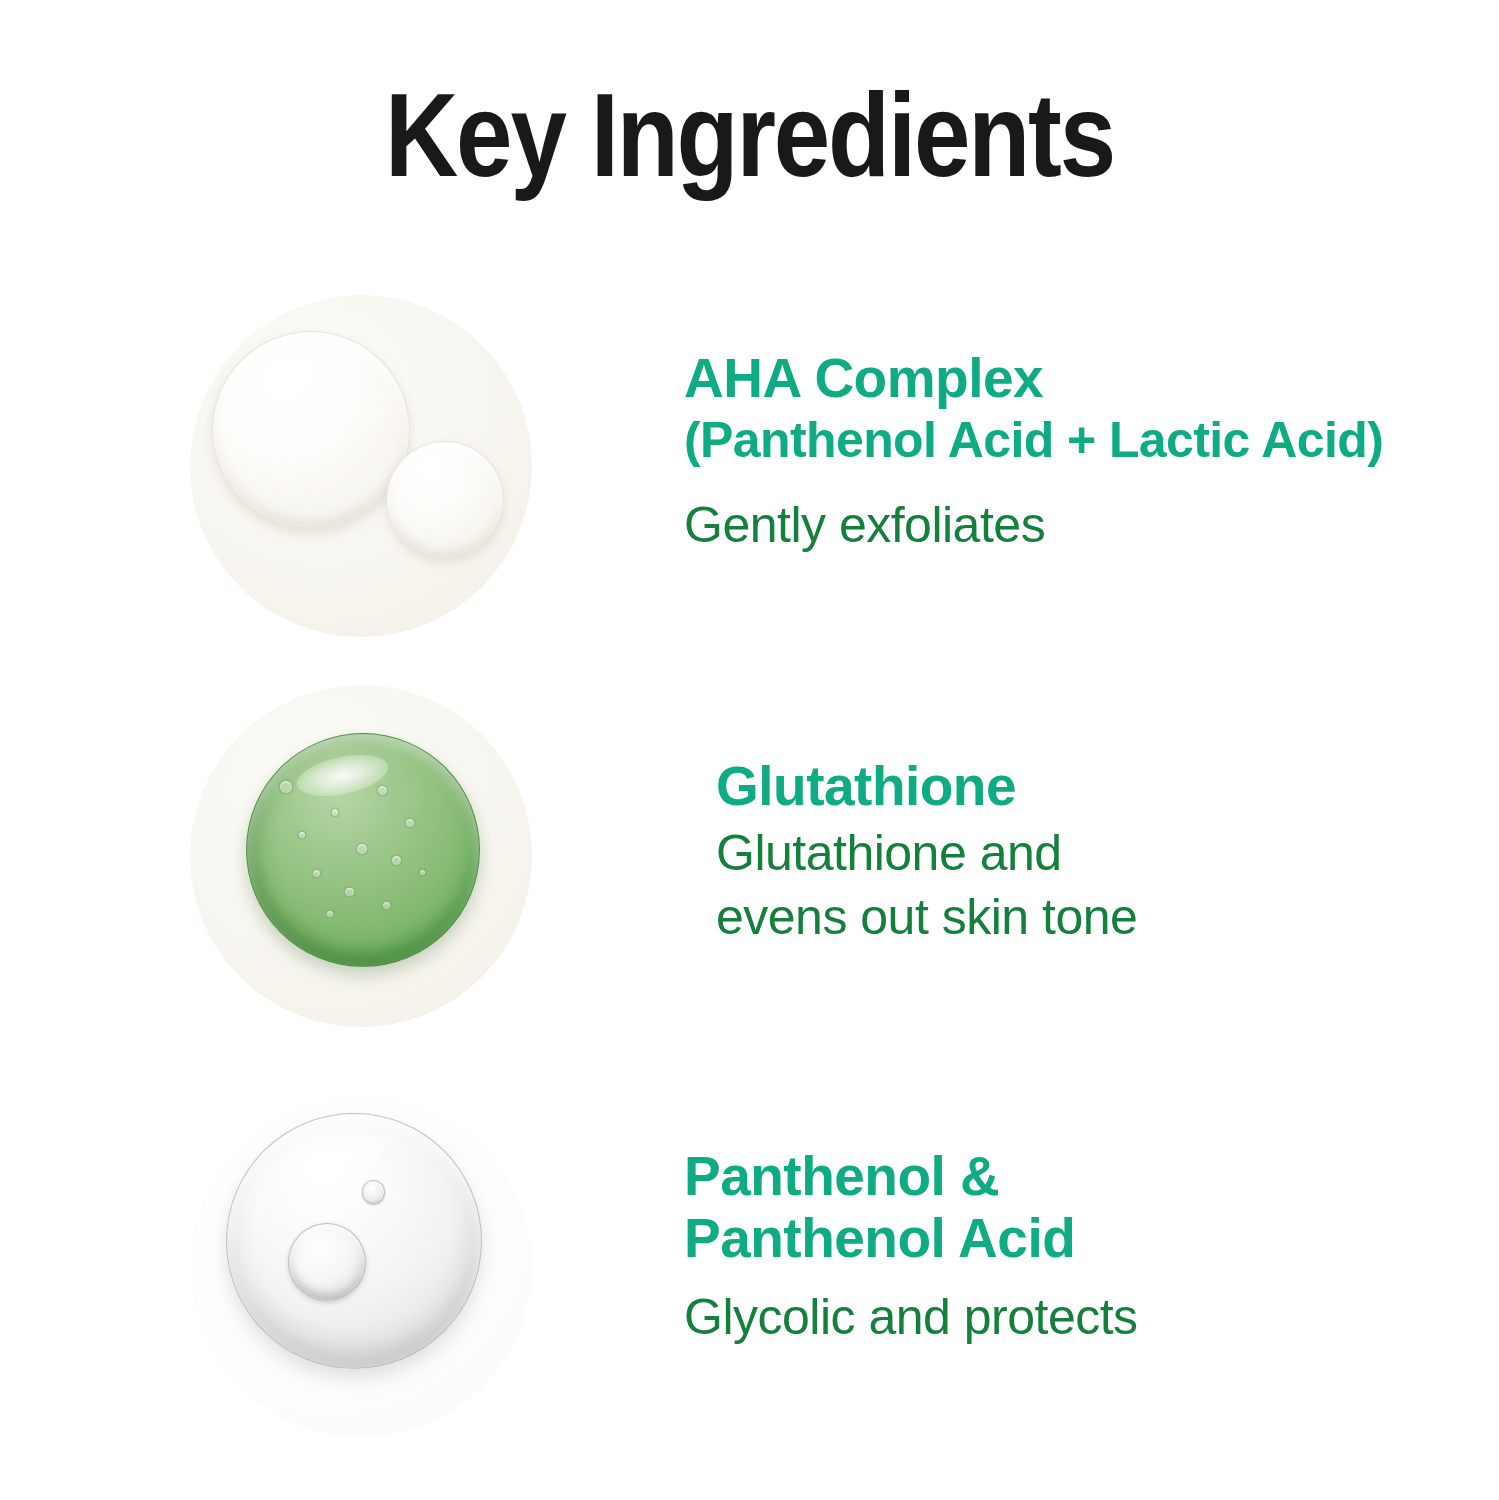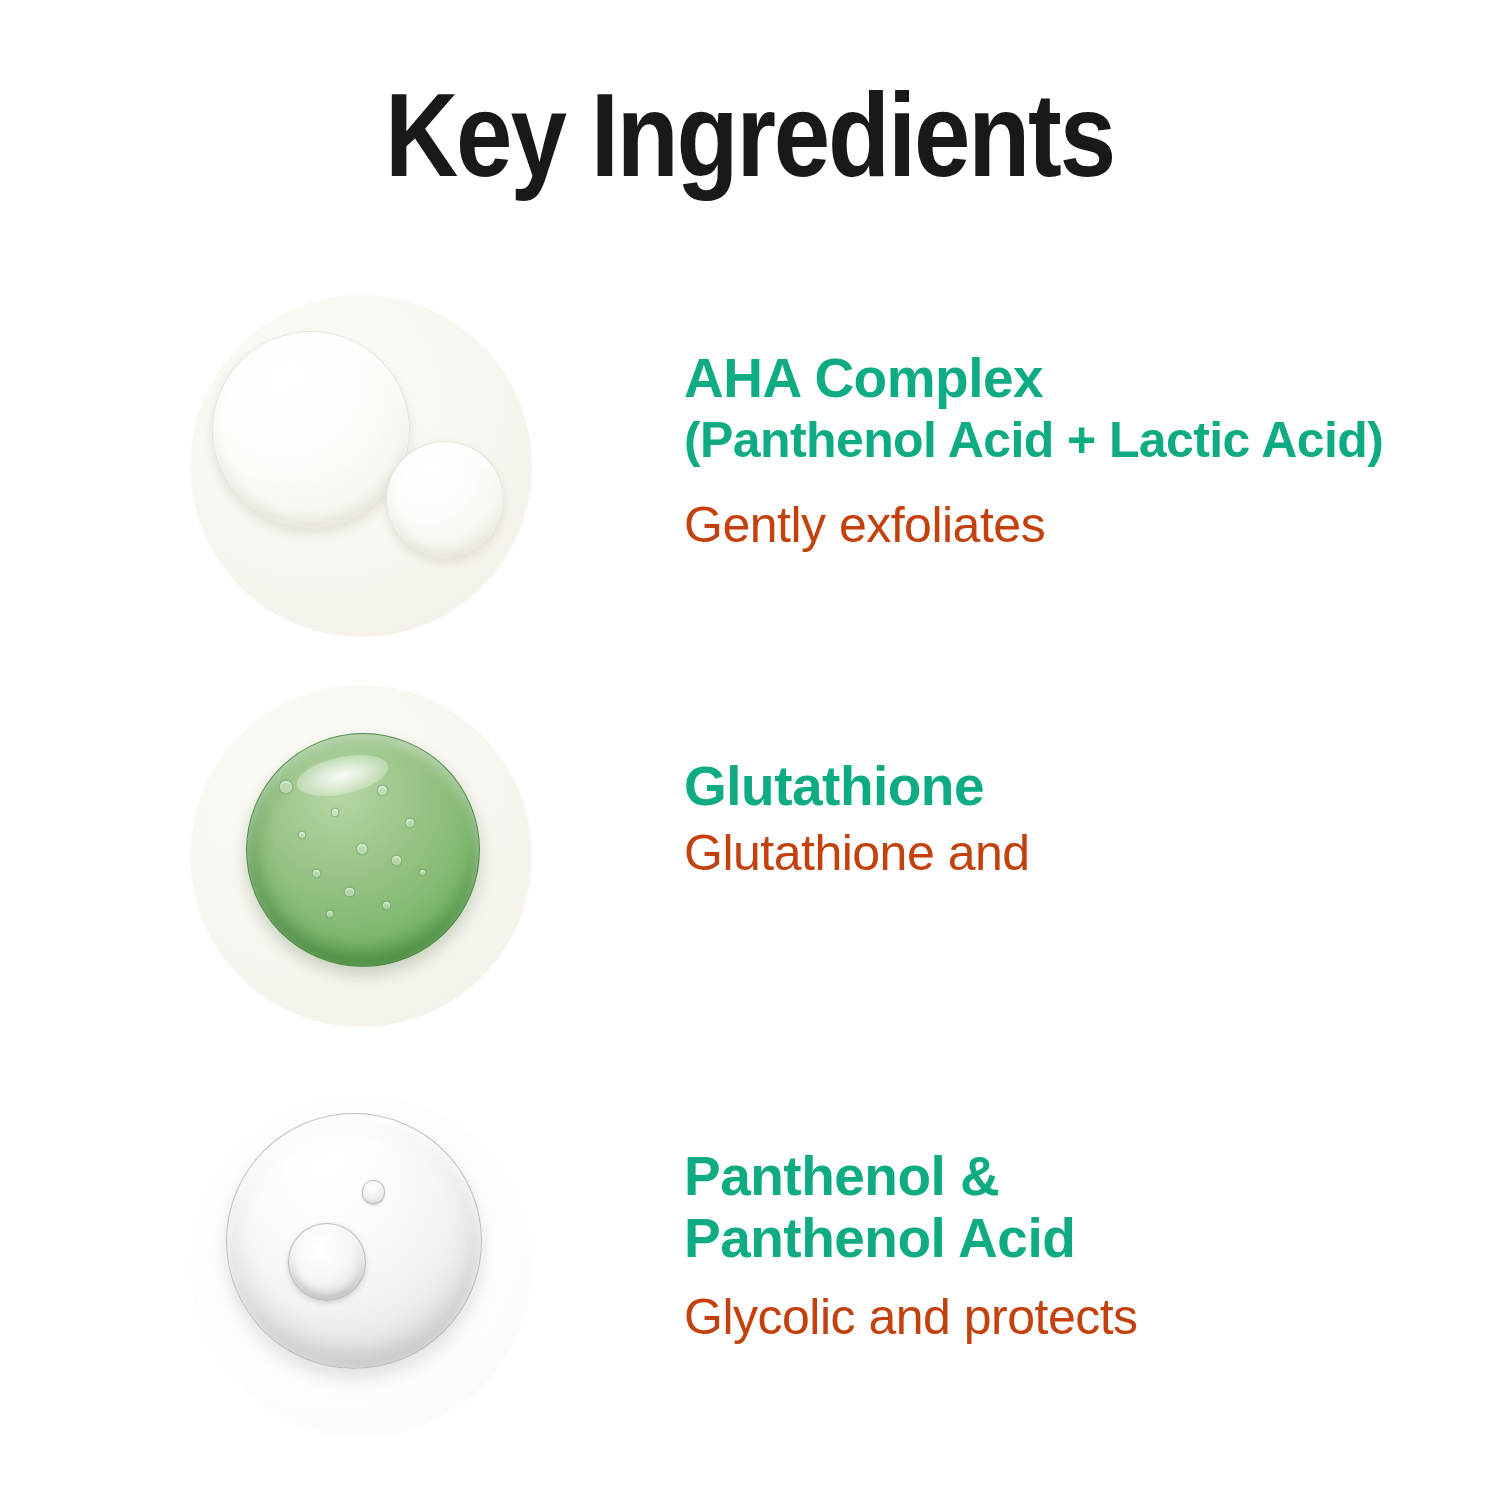--- a/index.html
+++ b/index.html
@@ -262,27 +262,27 @@
     color: #0fab83;
     margin: 0;
     white-space: nowrap;
   }
   .copy .desc {
     font-family: "Liberation Sans", sans-serif;
     font-weight: normal;
     font-size: 50px;
     line-height: 64px;
     letter-spacing: -0.5px;
-    color: #c2410c;
+    color: #15803d;
     margin: 0;
     white-space: nowrap;
   }
 
   .copy-1 { top: 72px; }
-  .copy-2 { top: 90px; }
+  .copy-2 { top: 90px; margin-left: 32px; }
   .copy-3 { top: 70px; }
   .copy-1 .gap  { height: 22px; }
   .copy-2 .gap  { height: 4px; }
   .copy-3 .gap  { height: 16px; }
 </style>
 </head>
 <body>
 
 <div class="page">
 
@@ -326,20 +326,21 @@
           <span class="bubble" style="left:74%;top:58%;width:2.5%;height:2.5%;"></span>
           <span class="bubble" style="left:34%;top:76%;width:2.5%;height:2.5%;"></span>
         </div>
       </div>
     </div>
 
     <div class="copy copy-2">
       <p class="heading">Glutathione</p>
       <div class="gap"></div>
       <p class="desc">Glutathione and</p>
+      <p class="desc">evens out skin tone</p>
     </div>
   </div>
 
   <div class="row row-3">
 
     <div class="swatch">
       <div class="halo"></div>
       <div class="disc disc-white">
         <div class="drop s3-drop">
           <span class="gloss"></span>

